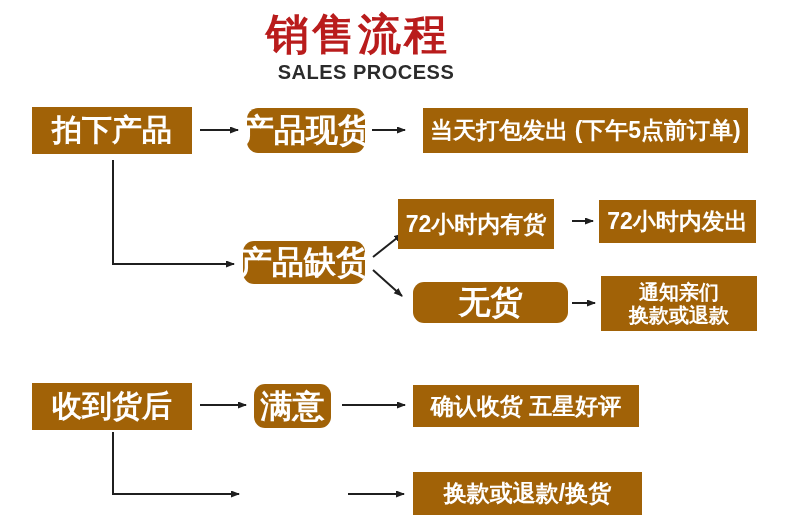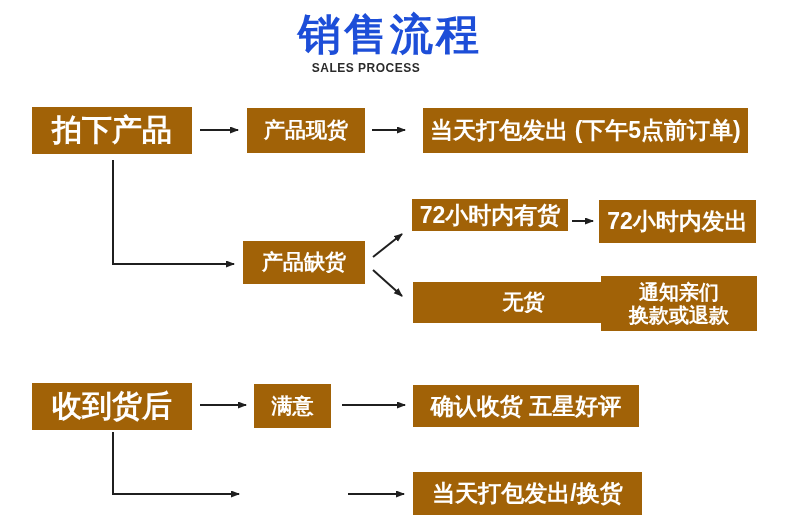--- a/index.html
+++ b/index.html
@@ -6,41 +6,40 @@
   .canvas{
     position:relative;
     width:790px;height:532px;
     background:#ffffff;
     font-family:"Liberation Sans","DejaVu Sans",sans-serif;
     overflow:hidden;
   }
   .title{
     position:absolute;left:0;top:6px;width:716px;
     text-align:center;
-    font-size:43px;font-weight:900;color:#1d4ed8;
+    font-size:43px;font-weight:900;color:#b91c1c;
     letter-spacing:3px;
-    padding-left:32px;
   }
   .subtitle{
     position:absolute;left:0;top:61px;width:732px;
     text-align:center;
-    font-size:12px;font-weight:600;color:#2b2b2b;
+    font-size:20px;font-weight:600;color:#2b2b2b;
     letter-spacing:0.5px;
   }
   .box{
     position:absolute;
     background:#a16207;color:#ffffff;
     display:flex;align-items:center;justify-content:center;
     font-weight:700;
     text-align:center;
     line-height:1.15;
     white-space:nowrap;
   }
   .fs30{font-size:30px;}
-  .fs25{font-size:21px;}
+  .fs25{font-size:32px;border-radius:11px;}
   .fs23{font-size:23px;}
   .fs20{font-size:20px;white-space:normal;flex-direction:column;}
   svg.connectors{position:absolute;left:0;top:0;}
 </style>
 </head>
 <body>
 
 <div class="canvas">
 
   <div class="title">销售流程</div>
@@ -66,35 +65,35 @@
       <path d="M348,494 H404" marker-end="url(#ah)"></path>
     </g>
   </svg>
 
   <div class="box fs30" style="left:32px;top:107px;width:160px;height:47px;">拍下产品</div>
 
   <div class="box fs25" style="left:247px;top:108px;width:118px;height:45px;">产品现货</div>
 
   <div class="box fs23" style="left:413px;top:108px;width:325px;height:45px;margin-left:10px;">当天打包发出 (下午5点前订单)</div>
 
-  <div class="box fs23" style="left:412px;top:199px;width:156px;height:32px;">72小时内有货</div>
+  <div class="box fs23" style="left:398px;top:199px;width:156px;height:50px;">72小时内有货</div>
 
   <div class="box fs23" style="left:599px;top:200px;width:157px;height:43px;">72小时内发出</div>
 
   <div class="box fs25" style="left:243px;top:241px;width:122px;height:43px;">产品缺货</div>
 
-  <div class="box fs25" style="left:413px;top:282px;width:155px;height:41px;padding-left:33px;">无货</div>
+  <div class="box fs25" style="left:413px;top:282px;width:155px;height:41px;">无货</div>
 
   <div class="box fs20" style="left:601px;top:276px;width:156px;height:55px;">
     <span>通知亲们</span>
     <span>换款或退款</span>
   </div>
 
   <div class="box fs30" style="left:32px;top:383px;width:160px;height:47px;">收到货后</div>
 
   <div class="box fs25" style="left:254px;top:384px;width:77px;height:44px;">满意</div>
 
   <div class="box fs23" style="left:413px;top:385px;width:226px;height:42px;">确认收货 五星好评</div>
 
 
-  <div class="box fs23" style="left:413px;top:472px;width:229px;height:43px;">当天打包发出/换货</div>
+  <div class="box fs23" style="left:413px;top:472px;width:229px;height:43px;">换款或退款/换货</div>
 
 </div>
 
 </body></html>

